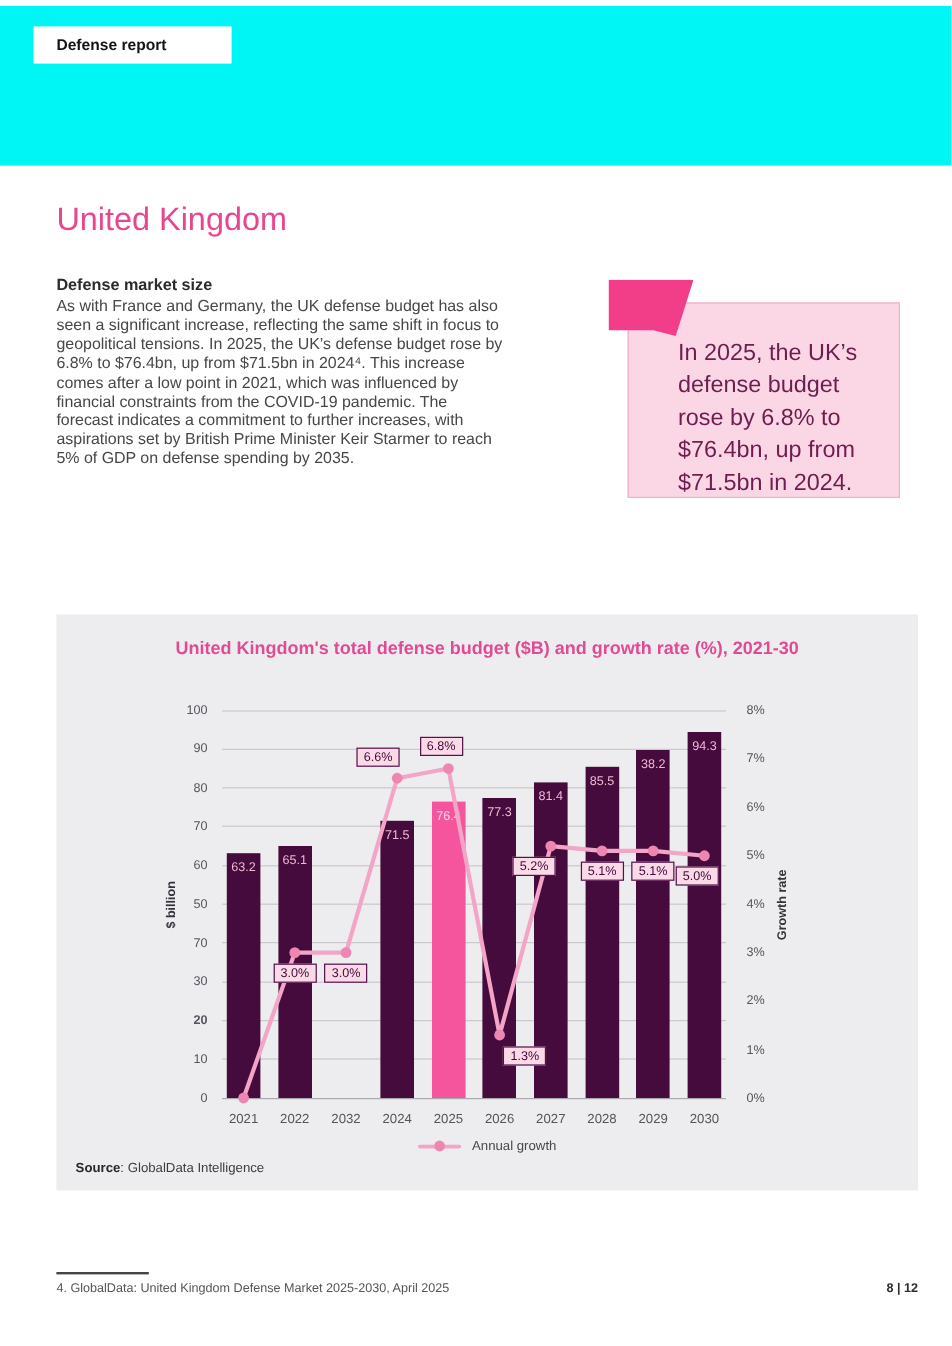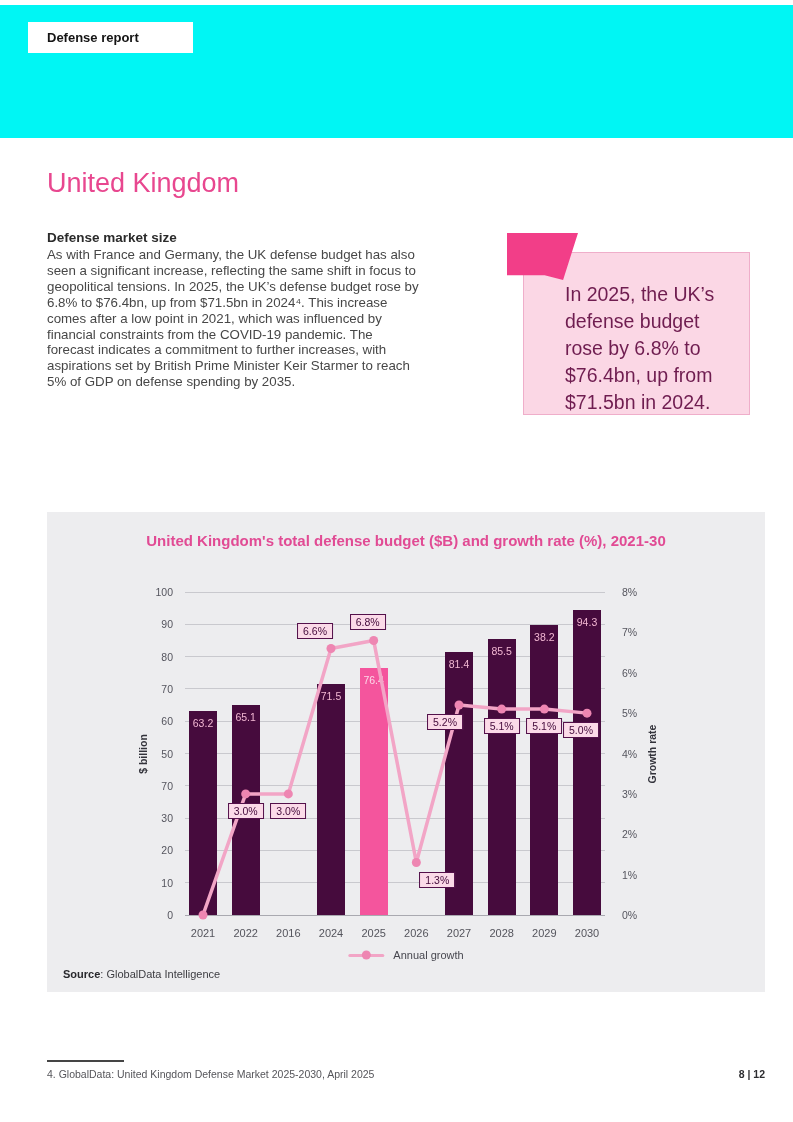--- a/index.html
+++ b/index.html
@@ -64,21 +64,21 @@
 <div class="chart-panel">
   <div class="chart-title">United Kingdom's total defense budget ($B) and growth rate (%), 2021-30</div>
   <div class="axis-title" style="left:96px; top:242px;">$ billion</div>
   <div class="axis-title" style="left:605px; top:242px;">Growth rate</div>
   <div class="plot">
       <div class="gridline zero" style="top: 322.5px;"></div>
       <div class="tick-left" style="top: 317px;">0</div>
       <div class="gridline" style="top: 290.2px;"></div>
       <div class="tick-left" style="top: 284.7px;">10</div>
       <div class="gridline" style="top: 257.9px;"></div>
-      <div class="tick-left" style="top: 252.4px;">20</div>
+      <div class="tick-left" style="top: 252.4px; font-weight: bold;">20</div>
       <div class="gridline" style="top: 225.6px;"></div>
       <div class="tick-left" style="top: 220.1px;">30</div>
       <div class="gridline" style="top: 193.3px;"></div>
       <div class="tick-left" style="top: 187.8px;">70</div>
       <div class="gridline" style="top: 161px;"></div>
       <div class="tick-left" style="top: 155.5px;">50</div>
       <div class="gridline" style="top: 128.7px;"></div>
       <div class="tick-left" style="top: 123.2px;">60</div>
       <div class="gridline" style="top: 96.4px;"></div>
       <div class="tick-left" style="top: 90.9px;">70</div>
@@ -98,29 +98,32 @@
       <div class="tick-right" style="top: 34.375px;">7%</div>
       <div class="tick-right" style="top: -6px;">8%</div>
       <div class="bar" style="left: 4px; height: 204.136px; background: rgb(70, 11, 61);">
         <div class="bar-label" style="color: rgb(243, 184, 211);">63.2</div>
       </div>
       <div class="xlabel" style="left: 18px;">2021</div>
       <div class="bar" style="left: 46.6667px; height: 210.273px; background: rgb(70, 11, 61);">
         <div class="bar-label" style="color: rgb(243, 184, 211);">65.1</div>
       </div>
       <div class="xlabel" style="left: 60.6667px;">2022</div>
-      <div class="xlabel" style="left: 103.333px;">2016</div>
+      <div class="xlabel" style="left: 103.333px;">2032</div>
       <div class="bar" style="left: 132px; height: 230.945px; background: rgb(70, 11, 61);">
         <div class="bar-label" style="color: rgb(243, 184, 211);">71.5</div>
       </div>
       <div class="xlabel" style="left: 146px;">2024</div>
       <div class="bar" style="left: 174.667px; height: 246.772px; background: rgb(244, 85, 157);">
         <div class="bar-label" style="color: rgb(252, 217, 233);">76.4</div>
       </div>
       <div class="xlabel" style="left: 188.667px;">2025</div>
+      <div class="bar" style="left: 217.333px; height: 249.679px; background: rgb(70, 11, 61);">
+        <div class="bar-label" style="color: rgb(243, 184, 211);">77.3</div>
+      </div>
       <div class="xlabel" style="left: 231.333px;">2026</div>
       <div class="bar" style="left: 260px; height: 262.922px; background: rgb(70, 11, 61);">
         <div class="bar-label" style="color: rgb(243, 184, 211);">81.4</div>
       </div>
       <div class="xlabel" style="left: 274px;">2027</div>
       <div class="bar" style="left: 302.667px; height: 276.165px; background: rgb(70, 11, 61);">
         <div class="bar-label" style="color: rgb(243, 184, 211);">85.5</div>
       </div>
       <div class="xlabel" style="left: 316.667px;">2028</div>
       <div class="bar" style="left: 345.333px; height: 290.377px; background: rgb(70, 11, 61);">

